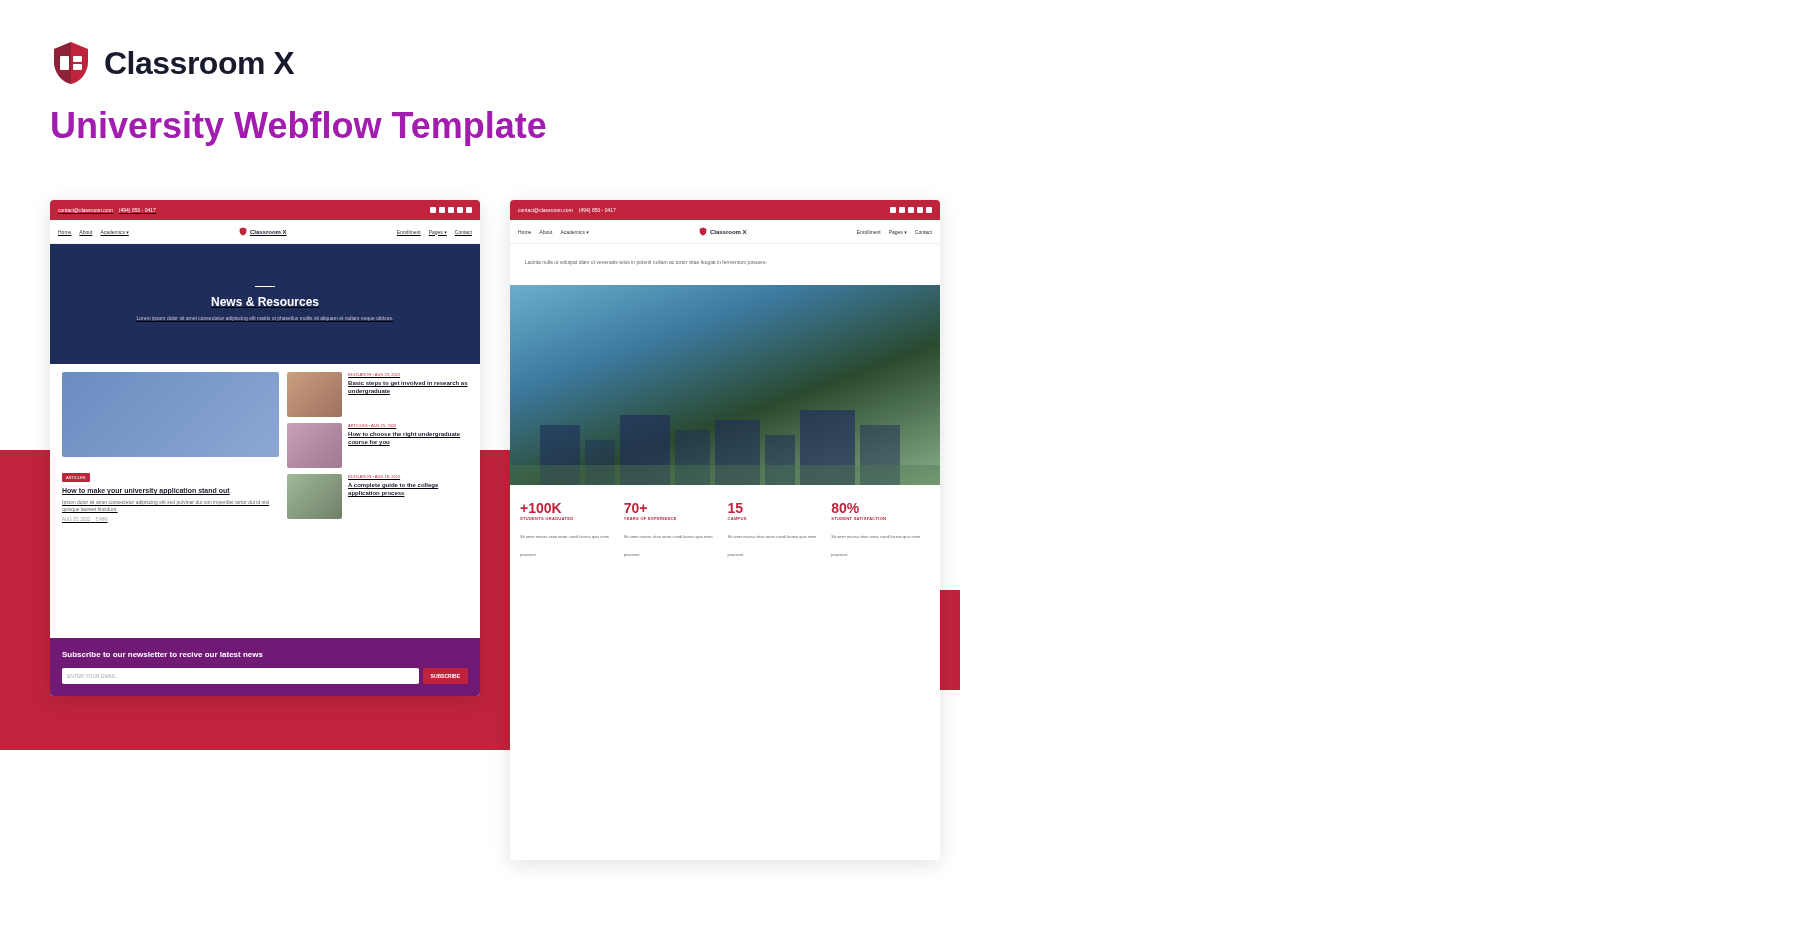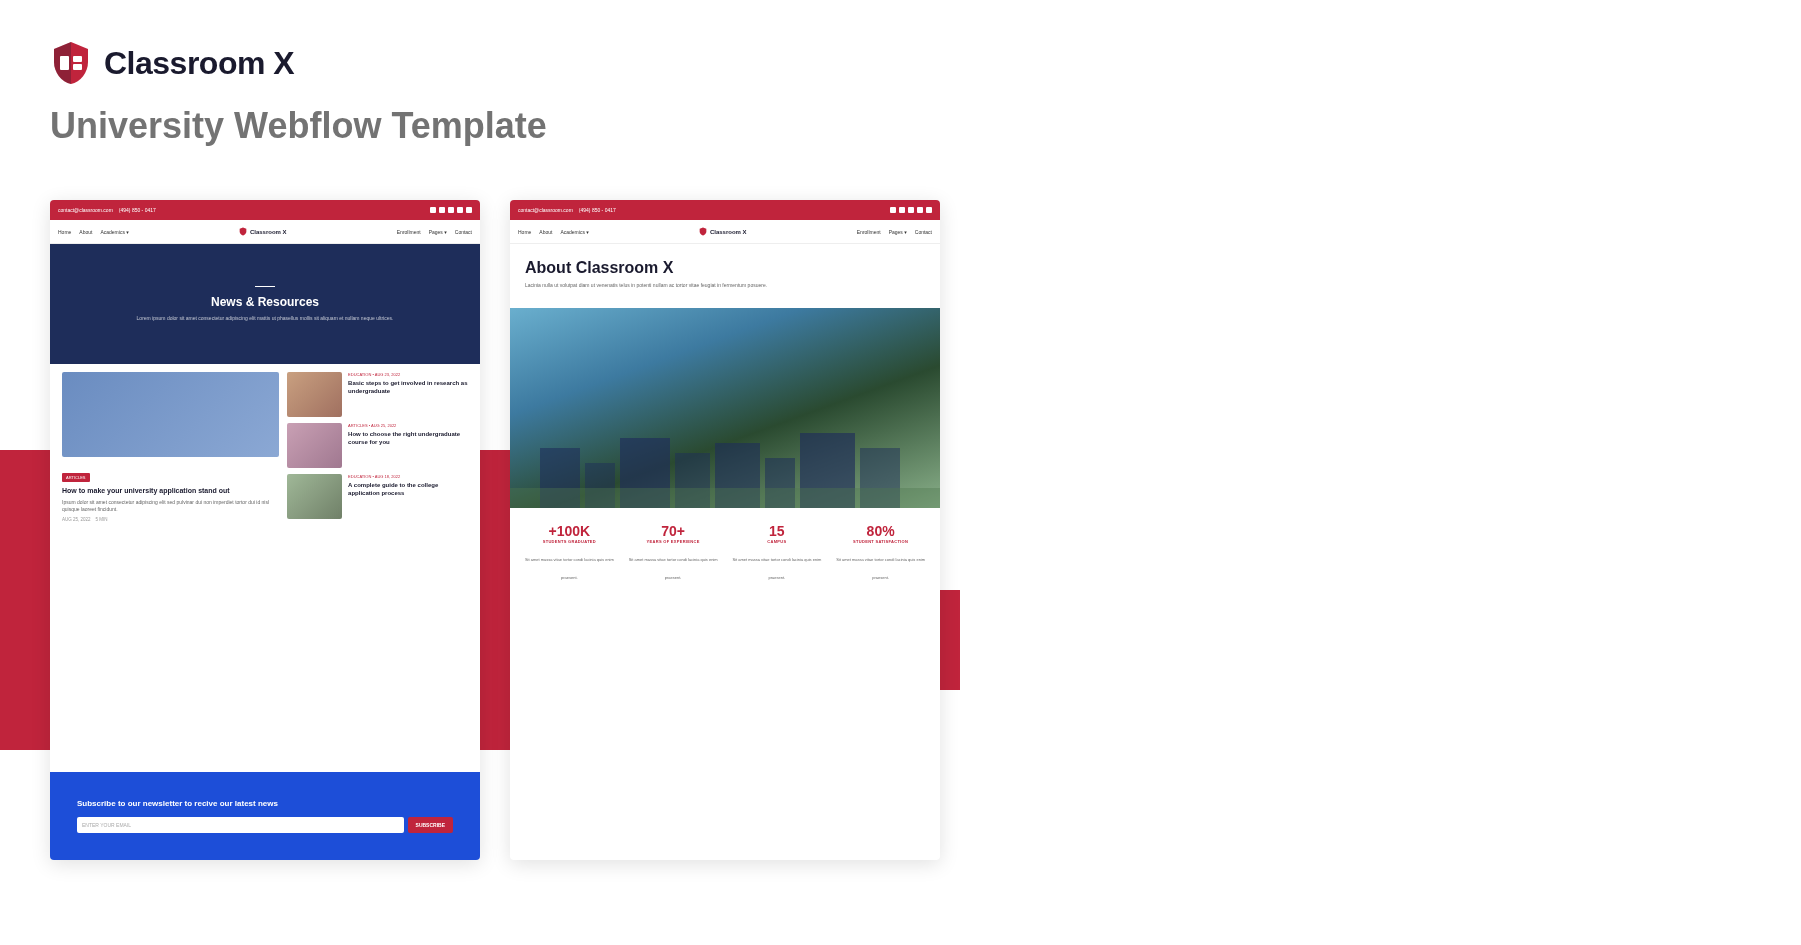--- a/index.html
+++ b/index.html
@@ -27,37 +27,38 @@
     .brand-name {
       font-size: 32px;
       font-weight: 700;
       color: #1a1a2e;
       letter-spacing: -0.5px;
     }
 
     .tagline {
       font-size: 36px;
       font-weight: 800;
-      color: #737373;
+      color: #a21caf;
       line-height: 1.2;
       margin-top: 8px;
     }
 
     
     .preview-card {
       background: #fff;
       border-radius: 4px;
       overflow: hidden;
       box-shadow: 0 4px 20px rgba(0,0,0,0.12);
       position: relative;
     }
 
     .preview-card.card-news {
       width: 430px;
-      height: 660px;
+      height: 496px;
+      text-decoration: underline;
     }
 
     .preview-card.card-about {
       width: 430px;
       height: 660px;
     }
 
     
     .mini-topbar {
       background: #c0243c;
@@ -228,22 +229,22 @@
     }
 
     .news-item-title {
       font-size: 6px;
       font-weight: 600;
       color: #1a1a2e;
       line-height: 1.3;
     }
 
     .news-newsletter {
-      background: #1d4ed8;
-      padding: 27px;
+      background: #701a75;
+      padding: 12px;
       margin-top: auto;
       position: absolute;
       bottom: 0;
       left: 0;
       right: 0;
     }
 
     .news-newsletter-title {
       font-size: 8px;
       font-weight: 700;
@@ -312,21 +313,20 @@
     }
 
     .about-stats {
       display: flex;
       padding: 15px 10px;
       gap: 5px;
     }
 
     .stat-item {
       flex: 1;
-      text-align: center;
     }
 
     .stat-value {
       font-size: 14px;
       font-weight: 800;
       color: #c0243c;
       display: block;
     }
 
     .stat-label {
@@ -562,21 +562,20 @@
         <span class="mini-brand-name">Classroom X</span>
       </div>
       <div class="mini-nav-right">
         <span class="mini-nav-link">Enrollment</span>
         <span class="mini-nav-link">Pages ▾</span>
         <span class="mini-nav-link">Contact</span>
       </div>
     </div>
 
     <div style="padding:15px 15px 8px;">
-      <div class="about-title" style="padding:0 0 5px;">About Classroom X</div>
       <div class="about-desc-text" style="padding:0 0 10px;">Lacinia nulla ut volutpat diam ut venenatis telus in potenti nullam ac tortor vitae feugiat in fermentum posuere.</div>
     </div>
     <div class="about-img-placeholder">
       <div class="about-img-building"></div>
 
       <svg style="position:absolute;bottom:0;left:0;right:0;width:100%;" height="80" viewBox="0 0 430 80" preserveAspectRatio="none">
         <rect x="30" y="20" width="40" height="60" fill="rgba(30,45,90,0.6)"></rect>
         <rect x="75" y="35" width="30" height="45" fill="rgba(30,45,90,0.5)"></rect>
         <rect x="110" y="10" width="50" height="70" fill="rgba(30,45,90,0.65)"></rect>
         <rect x="165" y="25" width="35" height="55" fill="rgba(30,45,90,0.5)"></rect>

